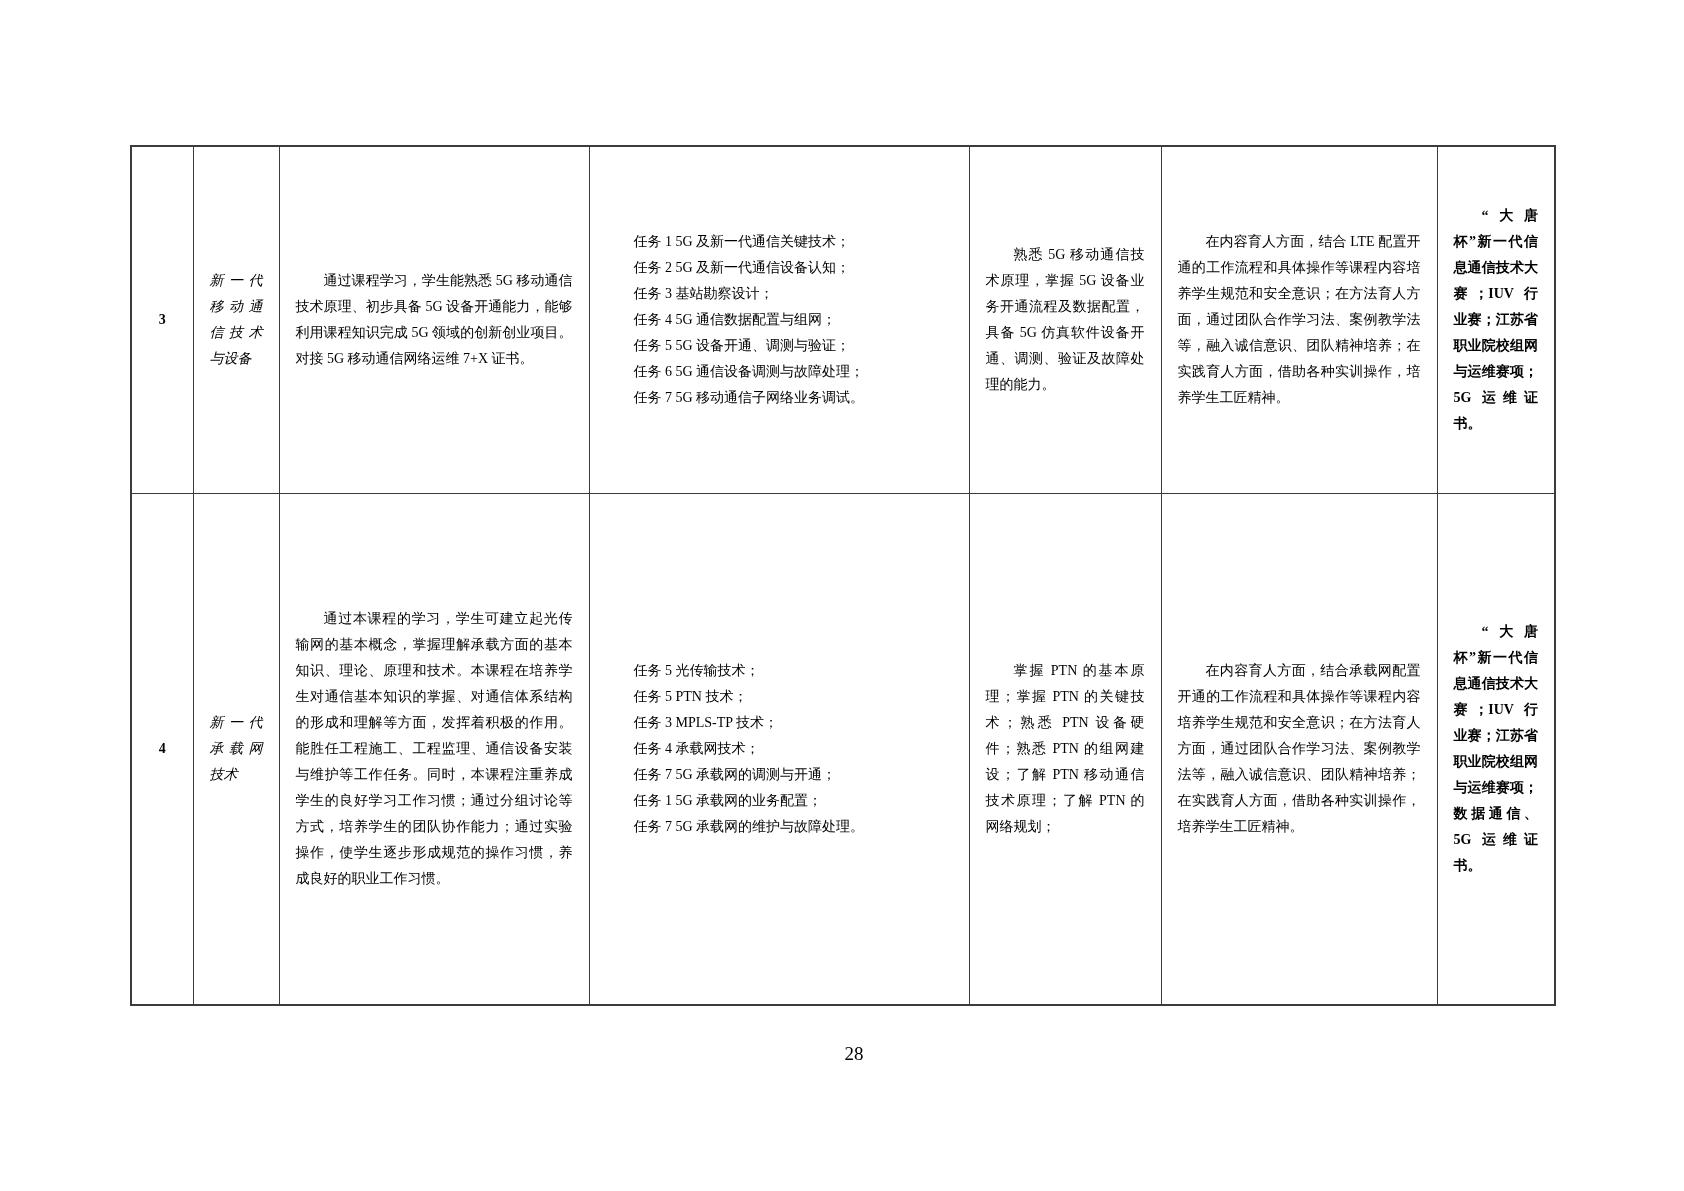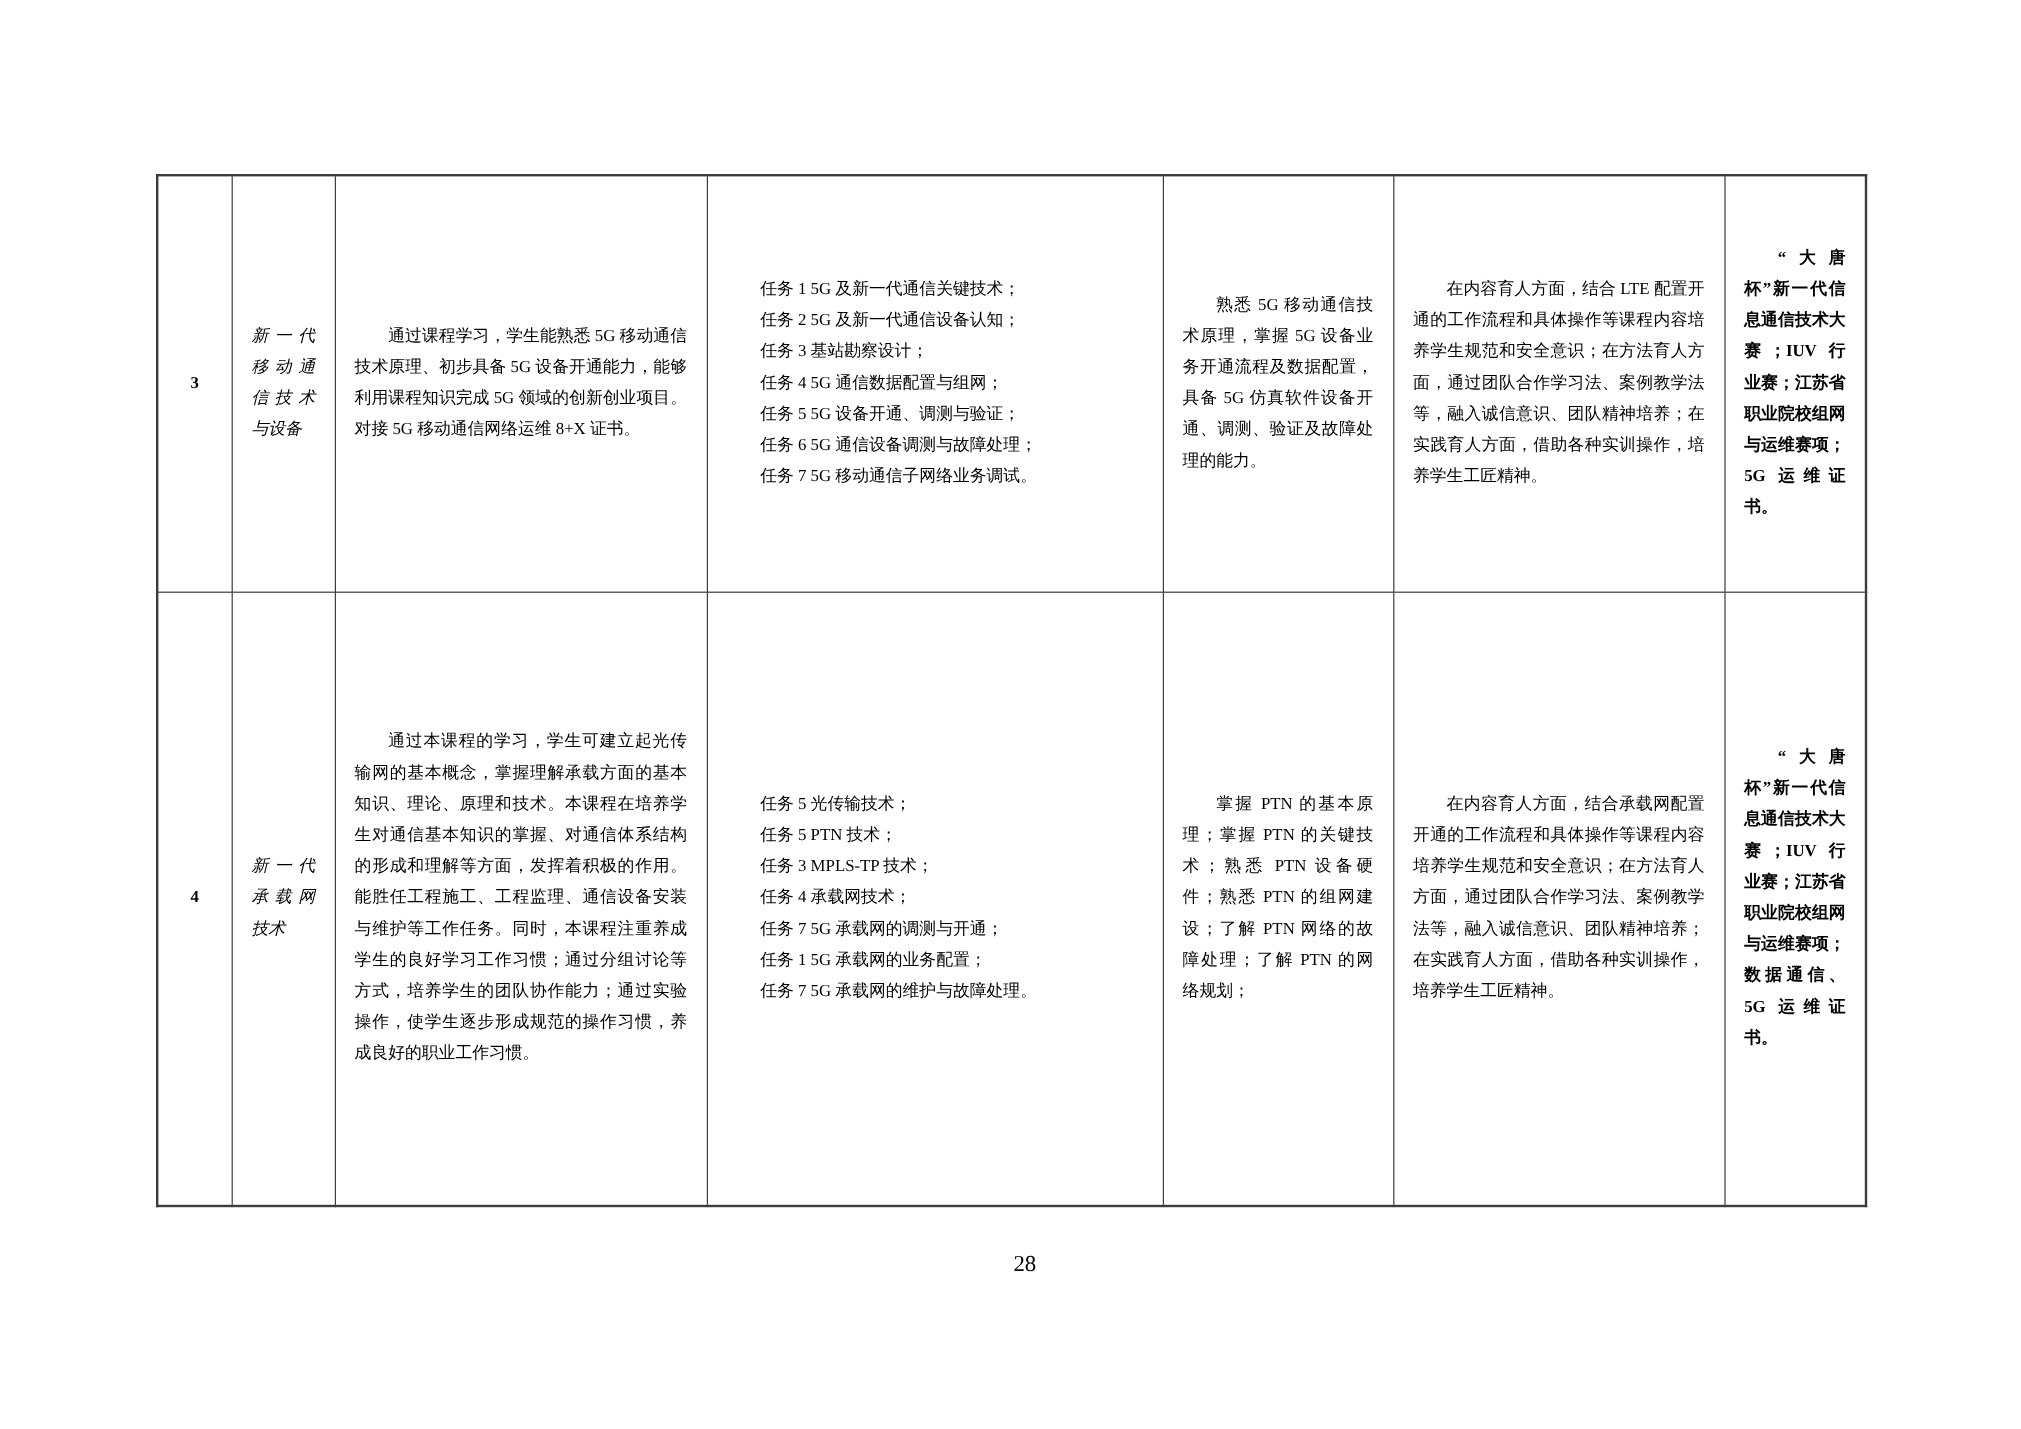--- a/index.html
+++ b/index.html
@@ -77,21 +77,21 @@
     </colgroup>
     <tbody>
       <tr class="row-3">
         <td class="c-idx">
           <span>3</span>
         </td>
         <td class="c-course">
           <p class="para">新一代移动通信技术与设备</p>
         </td>
         <td class="c-desc">
-          <p class="para indent">通过课程学习，学生能熟悉 5G 移动通信技术原理、初步具备 5G 设备开通能力，能够利用课程知识完成 5G 领域的创新创业项目。对接 5G 移动通信网络运维 8+X 证书。</p>
+          <p class="para indent">通过课程学习，学生能熟悉 5G 移动通信技术原理、初步具备 5G 设备开通能力，能够利用课程知识完成 5G 领域的创新创业项目。对接 5G 移动通信网络运维 7+X 证书。</p>
         </td>
         <td class="c-tasks">
           <p class="para indent">任务 1 5G 及新一代通信关键技术；</p>
           <p class="para indent">任务 2 5G 及新一代通信设备认知；</p>
           <p class="para indent">任务 3  基站勘察设计；</p>
           <p class="para indent">任务 4 5G 通信数据配置与组网；</p>
           <p class="para indent">任务 5 5G 设备开通、调测与验证；</p>
           <p class="para indent">任务 6 5G 通信设备调测与故障处理；</p>
           <p class="para indent">任务 7 5G 移动通信子网络业务调试。</p>
         </td>
@@ -119,21 +119,21 @@
         <td class="c-tasks">
           <p class="para indent">任务 5  光传输技术；</p>
           <p class="para indent">任务 5 PTN 技术；</p>
           <p class="para indent">任务 3 MPLS-TP 技术；</p>
           <p class="para indent">任务 4  承载网技术；</p>
           <p class="para indent">任务 7 5G 承载网的调测与开通；</p>
           <p class="para indent">任务 1 5G 承载网的业务配置；</p>
           <p class="para indent">任务 7 5G 承载网的维护与故障处理。</p>
         </td>
         <td class="c-skill">
-          <p class="para indent">掌握 PTN 的基本原理；掌握 PTN 的关键技术；熟悉 PTN 设备硬件；熟悉 PTN 的组网建设；了解 PTN 网络的故障处理；了解 PTN 的网络规划；</p>
+          <p class="para indent">掌握 PTN 的基本原理；掌握 PTN 的关键技术；熟悉 PTN 设备硬件；熟悉 PTN 的组网建设；了解 PTN 移动通信技术原理；了解 PTN 的网络规划；</p>
         </td>
         <td class="c-edu">
           <p class="para indent">在内容育人方面，结合承载网配置开通的工作流程和具体操作等课程内容培养学生规范和安全意识；在方法育人方面，通过团队合作学习法、案例教学法等，融入诚信意识、团队精神培养；在实践育人方面，借助各种实训操作，培养学生工匠精神。</p>
         </td>
         <td class="c-award">
           <p class="para indent">“大唐杯”新一代信息通信技术大赛；IUV 行业赛；江苏省职业院校组网与运维赛项；数据通信、5G 运维证书。</p>
         </td>
       </tr>
     </tbody>
   </table>

